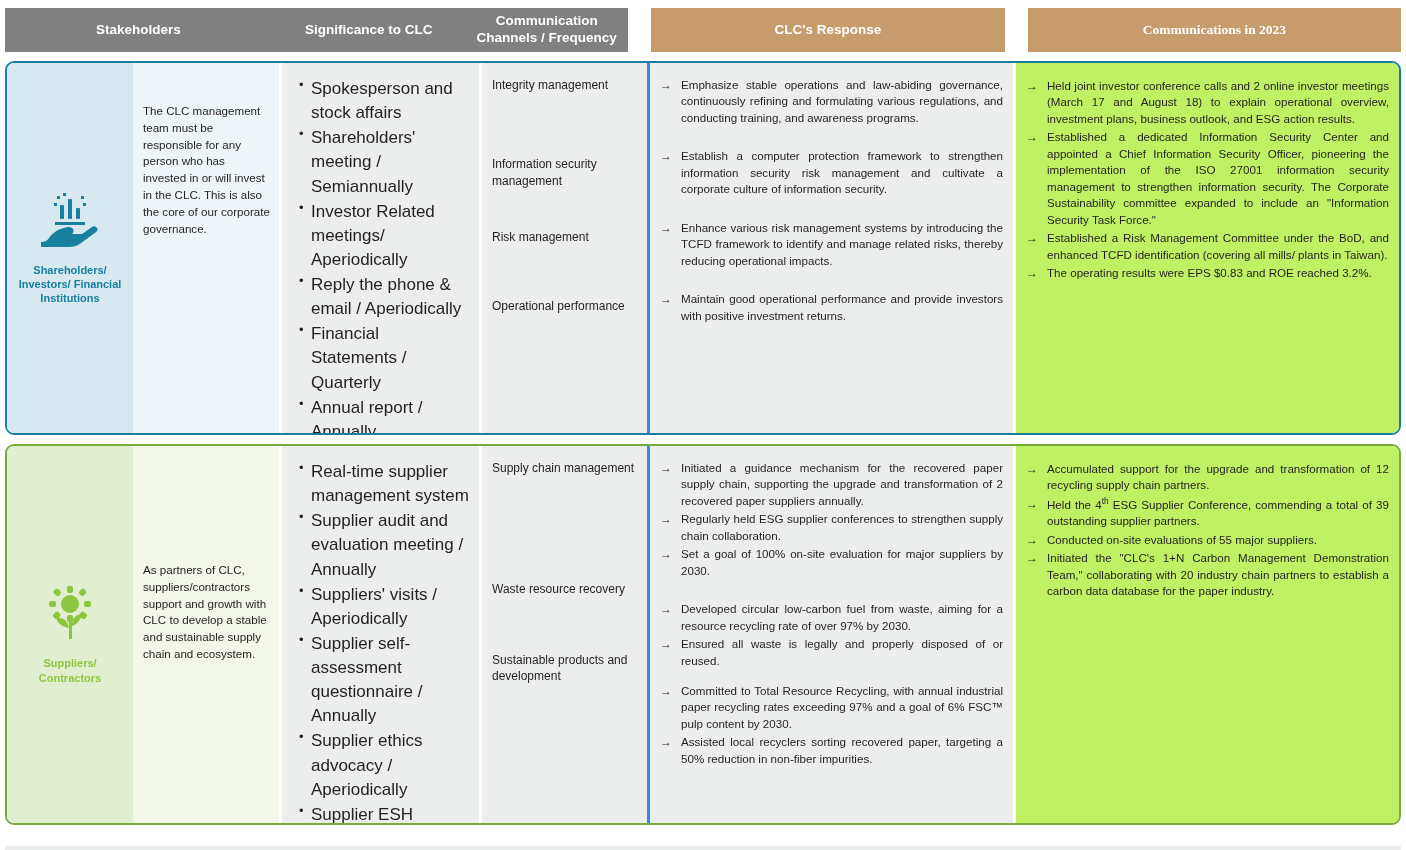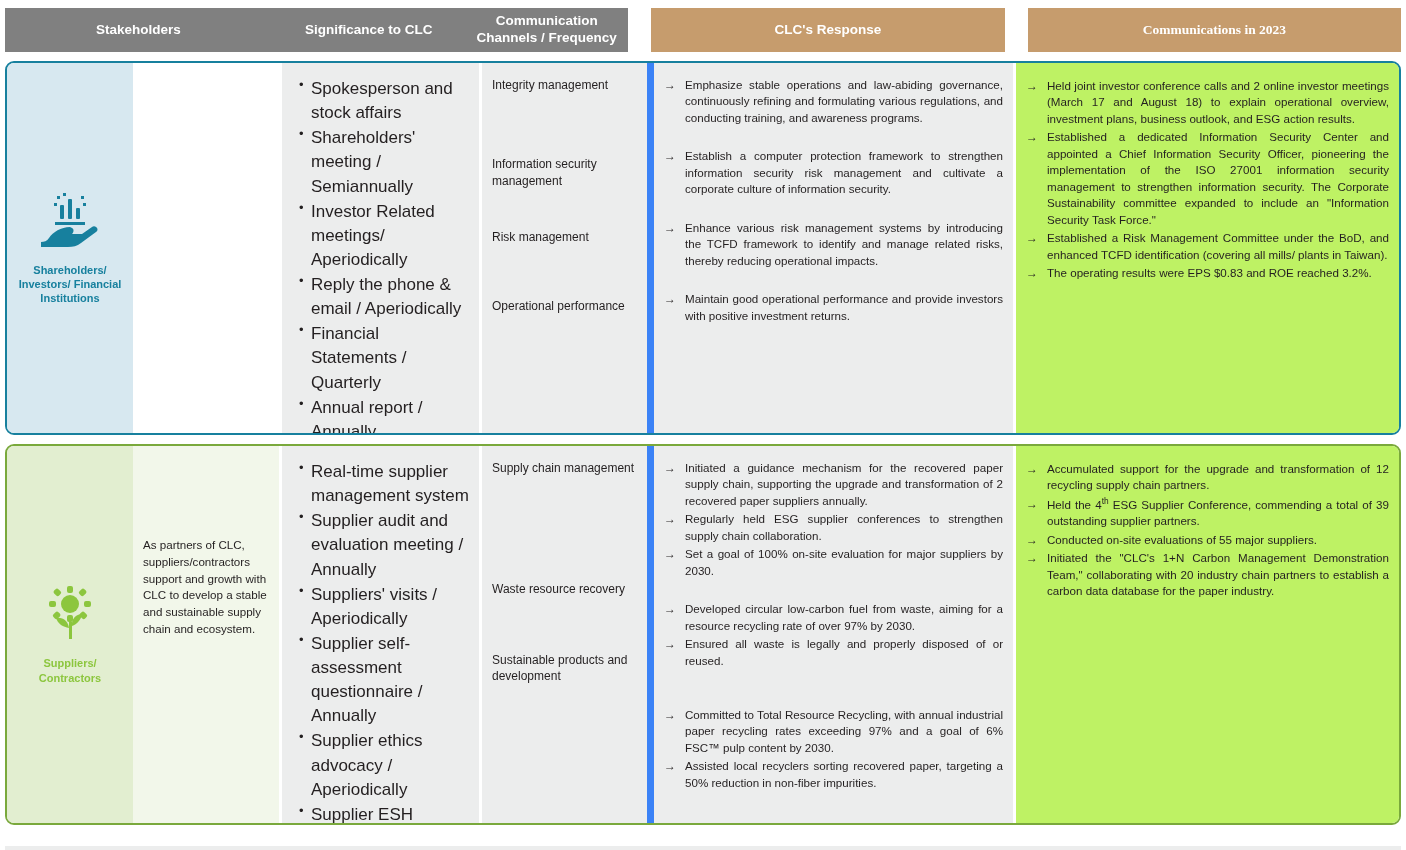--- a/index.html
+++ b/index.html
@@ -111,21 +111,21 @@
     width: 168px;
     flex-shrink: 0;
     background: #eceded;
     border-left: 3px solid #ffffff;
     padding: 14px 8px 10px 10px;
   }
   .resp-pane {
     width: 366px;
     flex-shrink: 0;
     background: #eceded;
-    border-left: 7px solid #3b82f6;
+    border-left: 3px solid #3b82f6;
     padding: 14px 10px 10px 10px;
   }
   .comm-pane {
     flex: 1;
     background: #bef264;
     border-left: 3px solid #ffffff;
     padding: 15px 10px 10px 10px;
   }
 
   ul.bullets {
@@ -207,20 +207,21 @@
               <rect x="30" y="8" width="4" height="20" rx="1"></rect>
               <rect x="38" y="17" width="4" height="11" rx="1"></rect>
               <path d="M19 5 h3 v3 h-3z M25 2 h3 v3 h-3z M43 5 h3 v3 h-3z M45 12 h3 v3 h-3z M16 12 h3 v3 h-3z"></path>
               <path d="M17 31 h30 v3 h-30z"></path>
               <path d="M32 36 c-9 0 -17 5 -21 11 c-2 3 -5 4 -8 4 v5 h27 c5 0 9 -1 13 -4 l15 -11 c2 -1 2 -4 0 -5 c-1 -1 -3 -1 -4 0 l-10 7 h-10 c2 -2 2 -5 0 -6 z"></path>
             </g>
           </svg>
         </div>
         <div class="stake-label">Shareholders/ Investors/ Financial Institutions</div>
       </div>
+      <div class="stake-desc-col">The CLC management team must be responsible for any person who has invested in or will invest in the CLC. This is also the core of our corporate governance.</div>
     </div>
 
     <div class="sig-pane">
       <ul class="bullets">
         <li>Spokesperson and stock affairs</li>
         <li>Shareholders' meeting / Semiannually</li>
         <li>Investor Related meetings/ Aperiodically</li>
         <li>Reply the phone &amp; email / Aperiodically</li>
         <li>Financial Statements / Quarterly</li>
         <li>Annual report / Annually</li>
@@ -271,21 +272,21 @@
               <rect x="16" y="28" width="6" height="7" rx="2" transform="rotate(45 19 31)"></rect>
               <rect x="42" y="28" width="6" height="7" rx="2" transform="rotate(-45 45 31)"></rect>
               <path d="M31 38 h3 v17 h-3z"></path>
               <path d="M31 44 c-6 -1 -11 -4 -13 -10 c7 -1 12 3 13 10z"></path>
               <path d="M34 42 c5 -2 9 -6 10 -12 c-6 0 -11 5 -10 12z"></path>
             </g>
           </svg>
         </div>
         <div class="stake-label">Suppliers/ Contractors</div>
       </div>
-      <div class="stake-desc-col" style="padding-top:91px">As partners of CLC, suppliers/contractors support and growth with CLC to develop a stable and sustainable supply chain and ecosystem.</div>
+      <div class="stake-desc-col" style="padding-top:116px">As partners of CLC, suppliers/contractors support and growth with CLC to develop a stable and sustainable supply chain and ecosystem.</div>
     </div>
 
     <div class="sig-pane">
       <ul class="bullets">
         <li>Real-time supplier management system</li>
         <li>Supplier audit and evaluation meeting / Annually</li>
         <li>Suppliers' visits / Aperiodically</li>
         <li>Supplier self-assessment questionnaire / Annually</li>
         <li>Supplier ethics advocacy / Aperiodically</li>
         <li>Supplier ESH education and training activities / Periodically</li>
@@ -299,21 +300,21 @@
       <div class="chan-item" style="margin-bottom:54px">Waste resource recovery</div>
       <div class="chan-item">Sustainable products and development</div>
     </div>
 
     <div class="resp-pane">
       <ul class="arrow-list">
         <li class="arrow-item">Initiated a guidance mechanism for the recovered paper supply chain, supporting the upgrade and transformation of 2 recovered paper suppliers annually.</li>
         <li class="arrow-item">Regularly held ESG supplier conferences to strengthen supply chain collaboration.</li>
         <li class="arrow-item" style="margin-bottom:22px">Set a goal of 100% on-site evaluation for major suppliers by 2030.</li>
         <li class="arrow-item">Developed circular low-carbon fuel from waste, aiming for a resource recycling rate of over 97% by 2030.</li>
-        <li class="arrow-item" style="margin-bottom:38px">Ensured all waste is legally and properly disposed of or reused.</li>
+        <li class="arrow-item" style="margin-bottom:14px">Ensured all waste is legally and properly disposed of or reused.</li>
         <li class="arrow-item">Committed to Total Resource Recycling, with annual industrial paper recycling rates exceeding 97% and a goal of 6% FSC™ pulp content by 2030.</li>
         <li class="arrow-item">Assisted local recyclers   sorting recovered paper, targeting a 50% reduction in non-fiber impurities.</li>
       </ul>
     </div>
 
     <div class="comm-pane">
       <ul class="arrow-list">
         <li class="arrow-item">Accumulated support for the upgrade and transformation of 12 recycling supply chain partners.</li>
         <li class="arrow-item">Held the 4<sup>th</sup> ESG Supplier Conference, commending a total of 39 outstanding supplier partners.</li>
         <li class="arrow-item">Conducted on-site evaluations of 55 major suppliers.</li>

